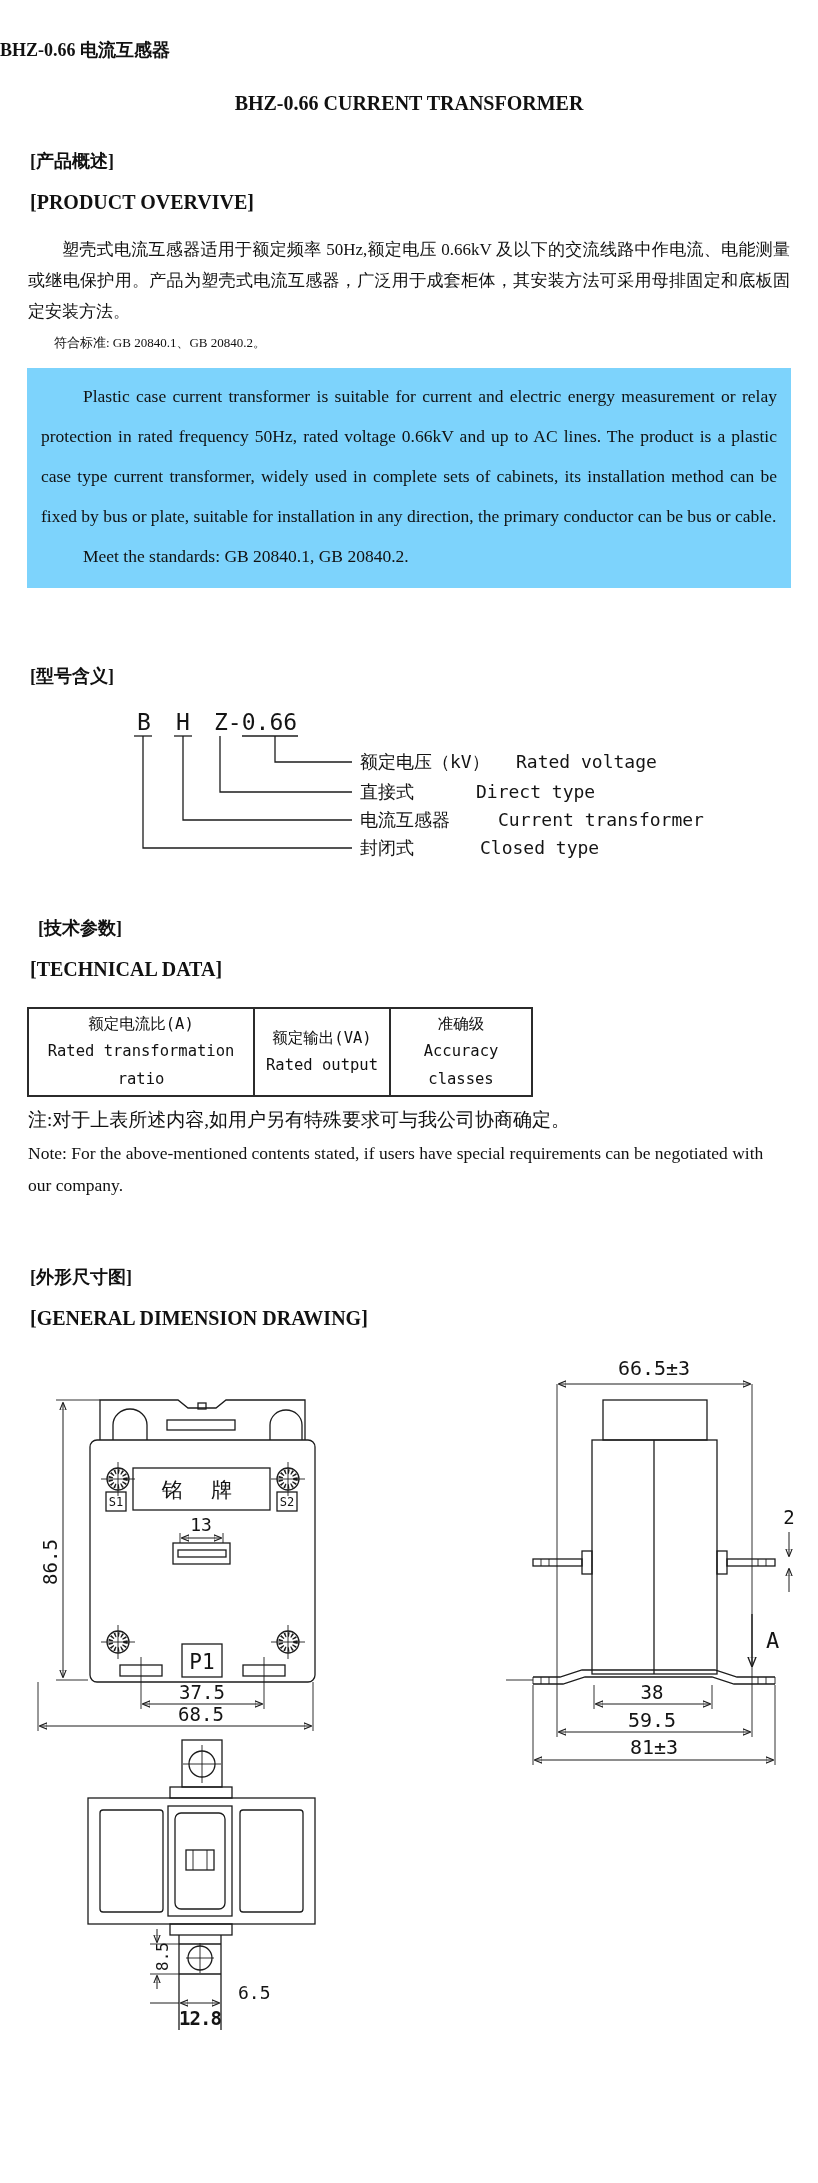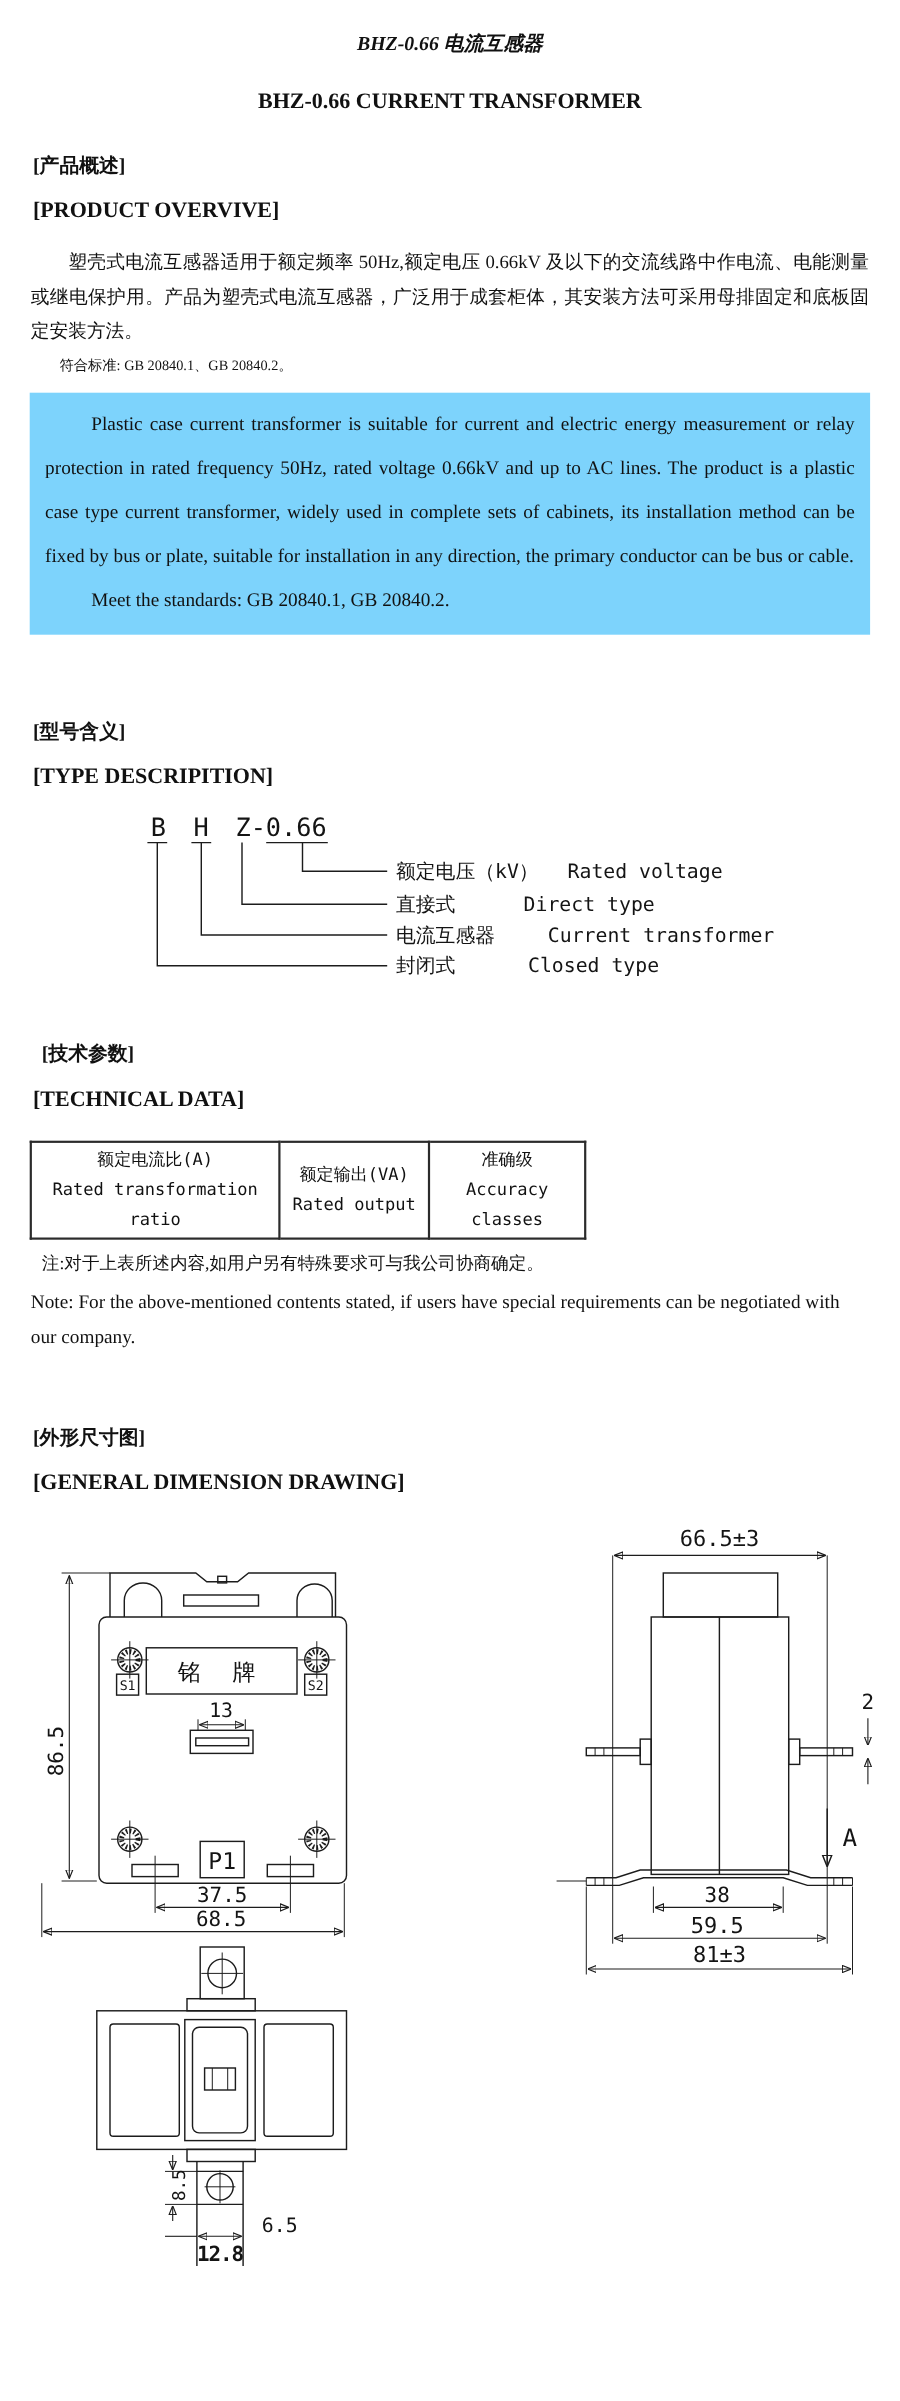--- a/index.html
+++ b/index.html
@@ -1,34 +1,34 @@
 <!DOCTYPE html>
 <html><head>
 <meta charset="utf-8">
 <style>
   html,body{margin:0;padding:0;background:#ffffff;}
   body{width:818px;font-family:"Liberation Serif",serif;color:#111;}
   .page{width:818px;position:relative;padding-top:26px;}
-  .title-zh{font-size:18px;font-weight:bold;text-align:center;margin:1px 0 0 0;font-style:italic;}
+  .title-zh{font-size:18px;font-weight:bold;margin:12px 0 0 0;}
   .title-en{font-size:20px;font-weight:bold;text-align:center;margin:30px 0 0 0;}
   .h-zh{font-size:18px;font-weight:bold;margin:34px 0 0 30px;}
   .h-en{font-size:20px;font-weight:bold;margin:18px 0 0 30px;}
   .para-zh{font-size:17px;line-height:31px;text-align:justify;margin:20px 28px 0 28px;text-indent:2em;}
   .std-zh{font-size:13px;line-height:31px;margin:0 28px 0 28px;text-indent:2em;}
   .en-block{background:#7dd3fc;margin:10px 0 0 27px;width:736px;padding:8px 14px 12px 14px;}
   .para-en{font-size:17.5px;line-height:40px;text-align:justify;margin:0;text-indent:2.4em;}
   .std-en{font-size:17.5px;line-height:40px;margin:0;text-indent:2.4em;}
   .gap-lg{height:42px;}
   .tech-zh{margin-left:38px;}
   .spec-table{border-collapse:collapse;margin:26px 0 0 27px;font-family:"DejaVu Sans Mono",monospace;border-radius:20px;}
   .spec-table th,.spec-table td{border:2px solid #2b2b2b;text-align:center;vertical-align:middle;font-weight:normal;padding:2px 6px;}
   .spec-table th{height:82px;font-size:15.5px;line-height:1.75;}
   .spec-table td{height:29px;font-size:16px;}
   .col1{width:212px;} .col2{width:122px;} .col3{width:128px;}
-  .note-zh{font-size:16px;margin:8px 0 0 38px;line-height:30px;font-family:"Liberation Serif",serif;}
+  .note-zh{font-size:19px;margin:8px 0 0 28px;line-height:30px;font-family:"Liberation Serif",serif;}
   .note-en{font-size:17.5px;margin:2px 28px 0 28px;line-height:32px;}
   .dwg text{fill:#141414;stroke:none;font-family:"DejaVu Sans Mono",monospace;}
   .dwg line,.dwg path,.dwg rect,.dwg circle,.dwg polyline{stroke:#1c1c1c;fill:none;stroke-width:1.3;}
   .dwg .dim{stroke-width:1;}
   .dwg .thin{stroke-width:0.9;}
   .dwg .hatch{stroke-width:4.5;stroke-dasharray:1.5 2;}
   .type-svg{display:block;margin-top:16px;}
   .main-svg{display:block;margin-top:14px;}
 </style>
 </head>
@@ -46,21 +46,20 @@
   <p class="std-zh">符合标准: GB 20840.1、GB 20840.2。</p>
 
   <div class="en-block">
     <p class="para-en">Plastic case current transformer is suitable for current and electric energy measurement or relay protection in rated frequency 50Hz, rated voltage 0.66kV and up to AC lines. The product is a plastic case type current transformer, widely used in complete sets of cabinets, its installation method can be fixed by bus or plate, suitable for installation in any direction, the primary conductor can be bus or cable.</p>
     <p class="std-en">Meet the standards: GB 20840.1, GB 20840.2.</p>
   </div>
 
   <div class="gap-lg"></div>
 
   <div class="h-zh">[型号含义]</div>
-  <div class="h-en">[TYPE DESCRIPITION]</div>
 
   <svg class="dwg type-svg" width="818" height="178" viewBox="0 752 818 178">
     <g>
       <text x="137" y="778" font-size="23">B</text>
       <text x="176" y="778" font-size="23">H</text>
       <text x="214" y="778" font-size="23">Z-0.66</text>
       <line x1="134" y1="784" x2="152" y2="784"></line>
       <line x1="174" y1="784" x2="192" y2="784"></line>
       <line x1="242" y1="784" x2="298" y2="784"></line>
     </g>

